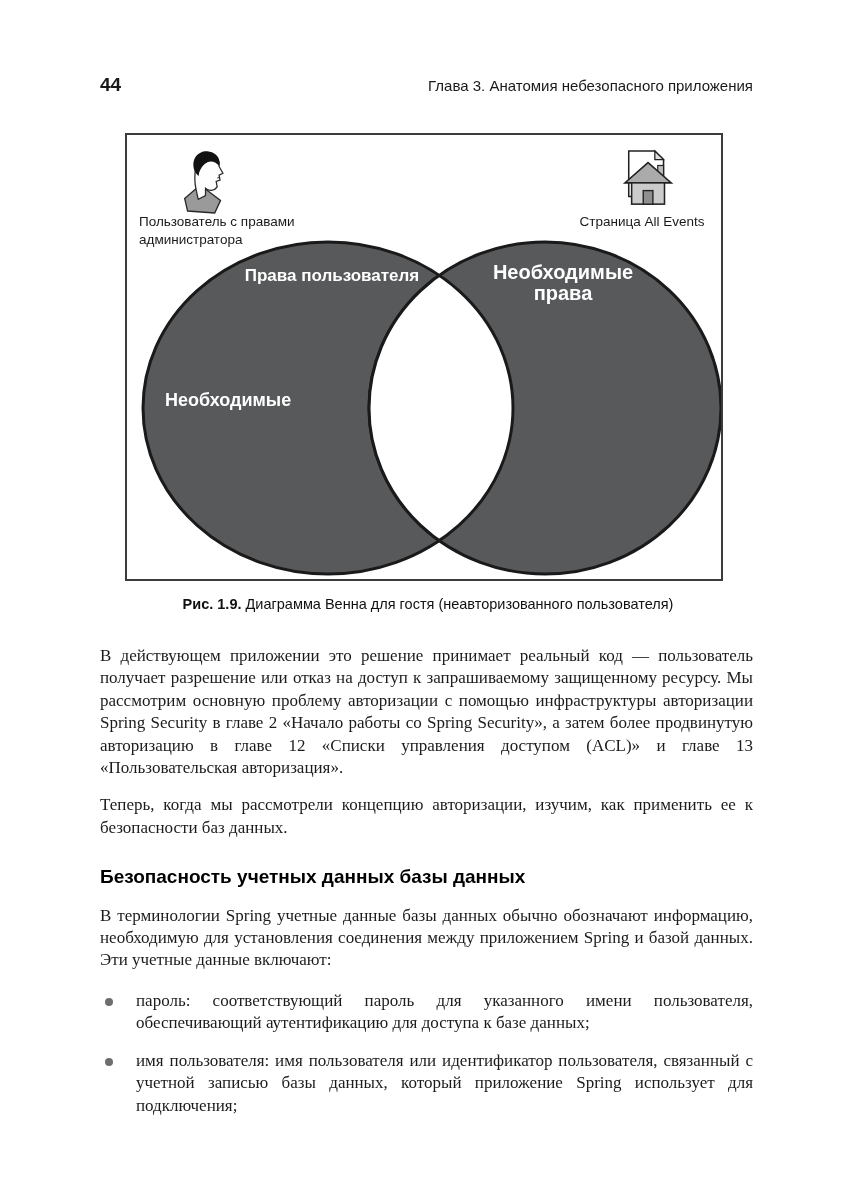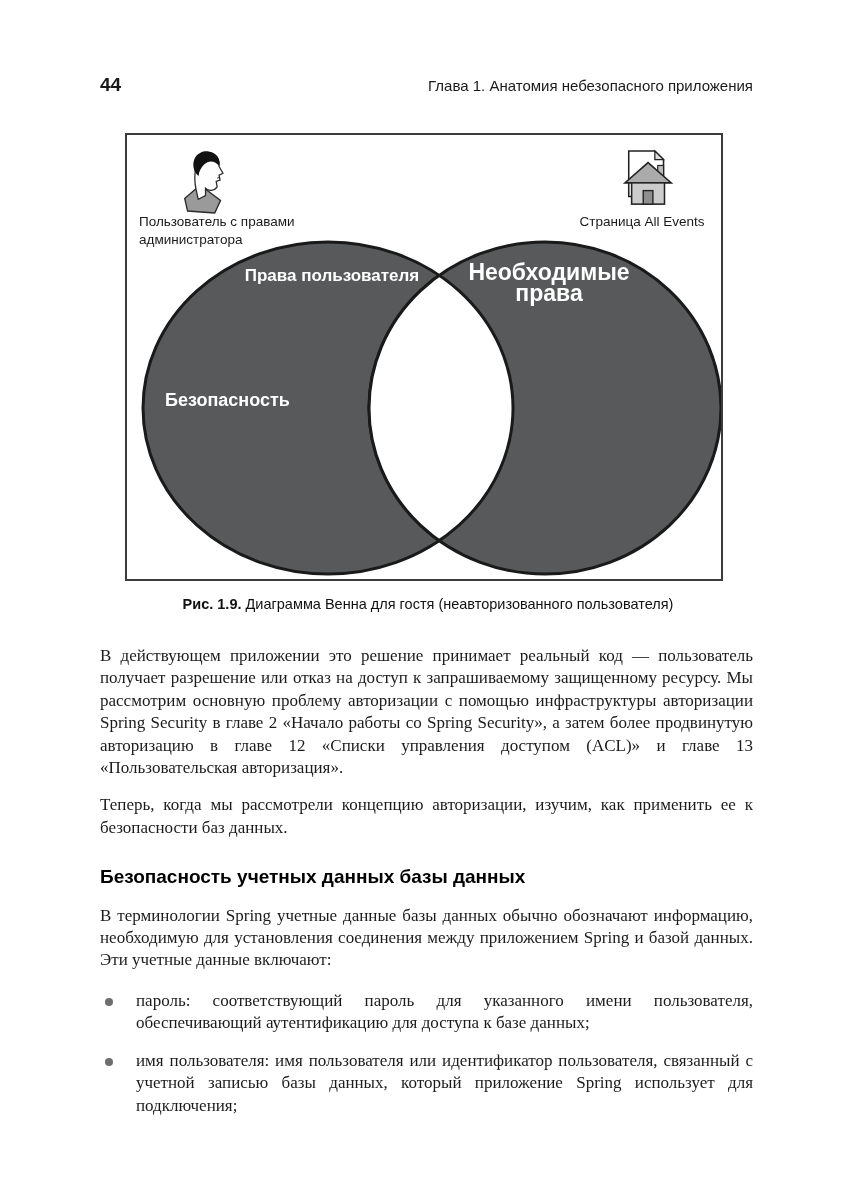--- a/index.html
+++ b/index.html
@@ -27,21 +27,21 @@
     font-size:13.5px; line-height:17.5px;
   }
   .home-icon{position:absolute; left:494px; top:14px;}
   .home-label{
     position:absolute; left:425px; top:78px; width:180px; text-align:center;
     font-size:13.5px; line-height:17px;
   }
   .venn{position:absolute; left:0; top:0;}
   .venn-label{position:absolute; color:#ffffff; font-weight:bold; text-align:center;}
   .lbl-left-title{left:115px; top:130px; width:180px; font-size:17px; line-height:21px;}
-  .lbl-right-title{left:332px; top:127px; width:180px; font-size:23px; line-height:21px;}
+  .lbl-right-title{left:346px; top:127px; width:180px; font-size:20px; line-height:21px;}
   .lbl-user{left:38px; top:255px; width:220px; text-align:left; font-size:18px;}
   .fig-caption{
     margin-top:15px; text-align:center; font-size:14.5px; color:#111;
   }
   .fig-caption b{font-weight:bold;margin-left:8px;}
   
   .content{
     position:absolute; top:645px; left:100px; width:653px;
     font-family:"Liberation Serif", serif; font-size:17px; line-height:22.4px;
     text-align:justify; color:#1b1b1b;
@@ -58,21 +58,21 @@
     border-radius:50%; background:#6e6e6e;
   }
 </style>
 </head>
 <body>
 
 <div class="page">
 
   <div class="hdr">
     <span class="num">44</span>
-    <span class="chap">Глава 1. Анатомия небезопасного приложения</span>
+    <span class="chap">Глава 3. Анатомия небезопасного приложения</span>
   </div>
 
   <figure class="fig" style="margin:0">
     <div class="fig-frame">
 
       <span class="admin-icon">
         <svg width="62" height="66" viewBox="0 0 64 68" aria-hidden="true">
           <path d="M10 52 L24 40 L31 42 L47 54 L41 67 L13 65 Z" fill="#9a9a9a" stroke="#2a2a2a" stroke-width="1.4"></path>
           <path d="M22 16 C22 7 30 3 37 5 C44 7 46.5 13 45.5 19 L49.5 26 L45.5 28 L46.5 33 L42.5 34.5 L43.5 40 C40.5 44.5 34.5 44.5 31.5 41.5 L31.5 49 L24 53 L22 44 C20 36 20 26 22 16 Z" fill="#fefefe" stroke="#2a2a2a" stroke-width="1.3"></path>
           <path d="M20 23 C15.5 9 27 0.5 37 4 C44.5 6.8 46.5 12 45.7 18.5 C40.5 12.5 34.5 12.8 30.3 16.8 C26.5 20.6 24.6 24.5 24.4 28.8 C22.4 27.6 21 25.7 20 23 Z" fill="#121212"></path>
@@ -107,21 +107,21 @@
         <g clip-path="url(#clipA)">
           <ellipse cx="418" cy="273" rx="176" ry="166" fill="#ffffff" stroke="#1a1a1a" stroke-width="3"></ellipse>
         </g>
         <g clip-path="url(#clipB)">
           <ellipse cx="201" cy="273" rx="185" ry="166" fill="none" stroke="#1a1a1a" stroke-width="3"></ellipse>
         </g>
       </svg>
 
       <div class="venn-label lbl-left-title">Права пользователя</div>
       <div class="venn-label lbl-right-title">Необходимые права</div>
-      <div class="venn-label lbl-user">Безопасность</div>
+      <div class="venn-label lbl-user">Необходимые</div>
     </div>
 
     <figcaption class="fig-caption">
       <b>Рис. 1.9.</b>
       <span>Диаграмма Венна для гостя (неавторизованного пользователя)</span>
     </figcaption>
   </figure>
 
   <div class="content">
     <p>В действующем приложении это решение принимает реальный код — пользователь получает разрешение или отказ на доступ к запрашиваемому защищенному ресурсу. Мы рассмотрим основную проблему авторизации с помощью инфраструктуры авторизации Spring Security в главе 2 «Начало работы со Spring Security», а затем более продвинутую авторизацию в главе 12 «Списки управления доступом (ACL)» и главе 13 «Пользовательская авторизация».</p>

